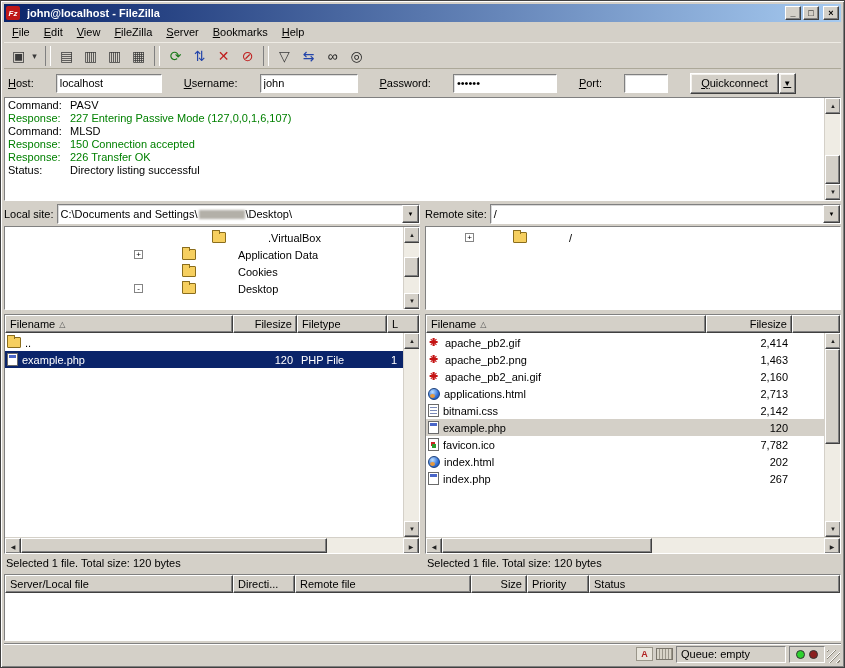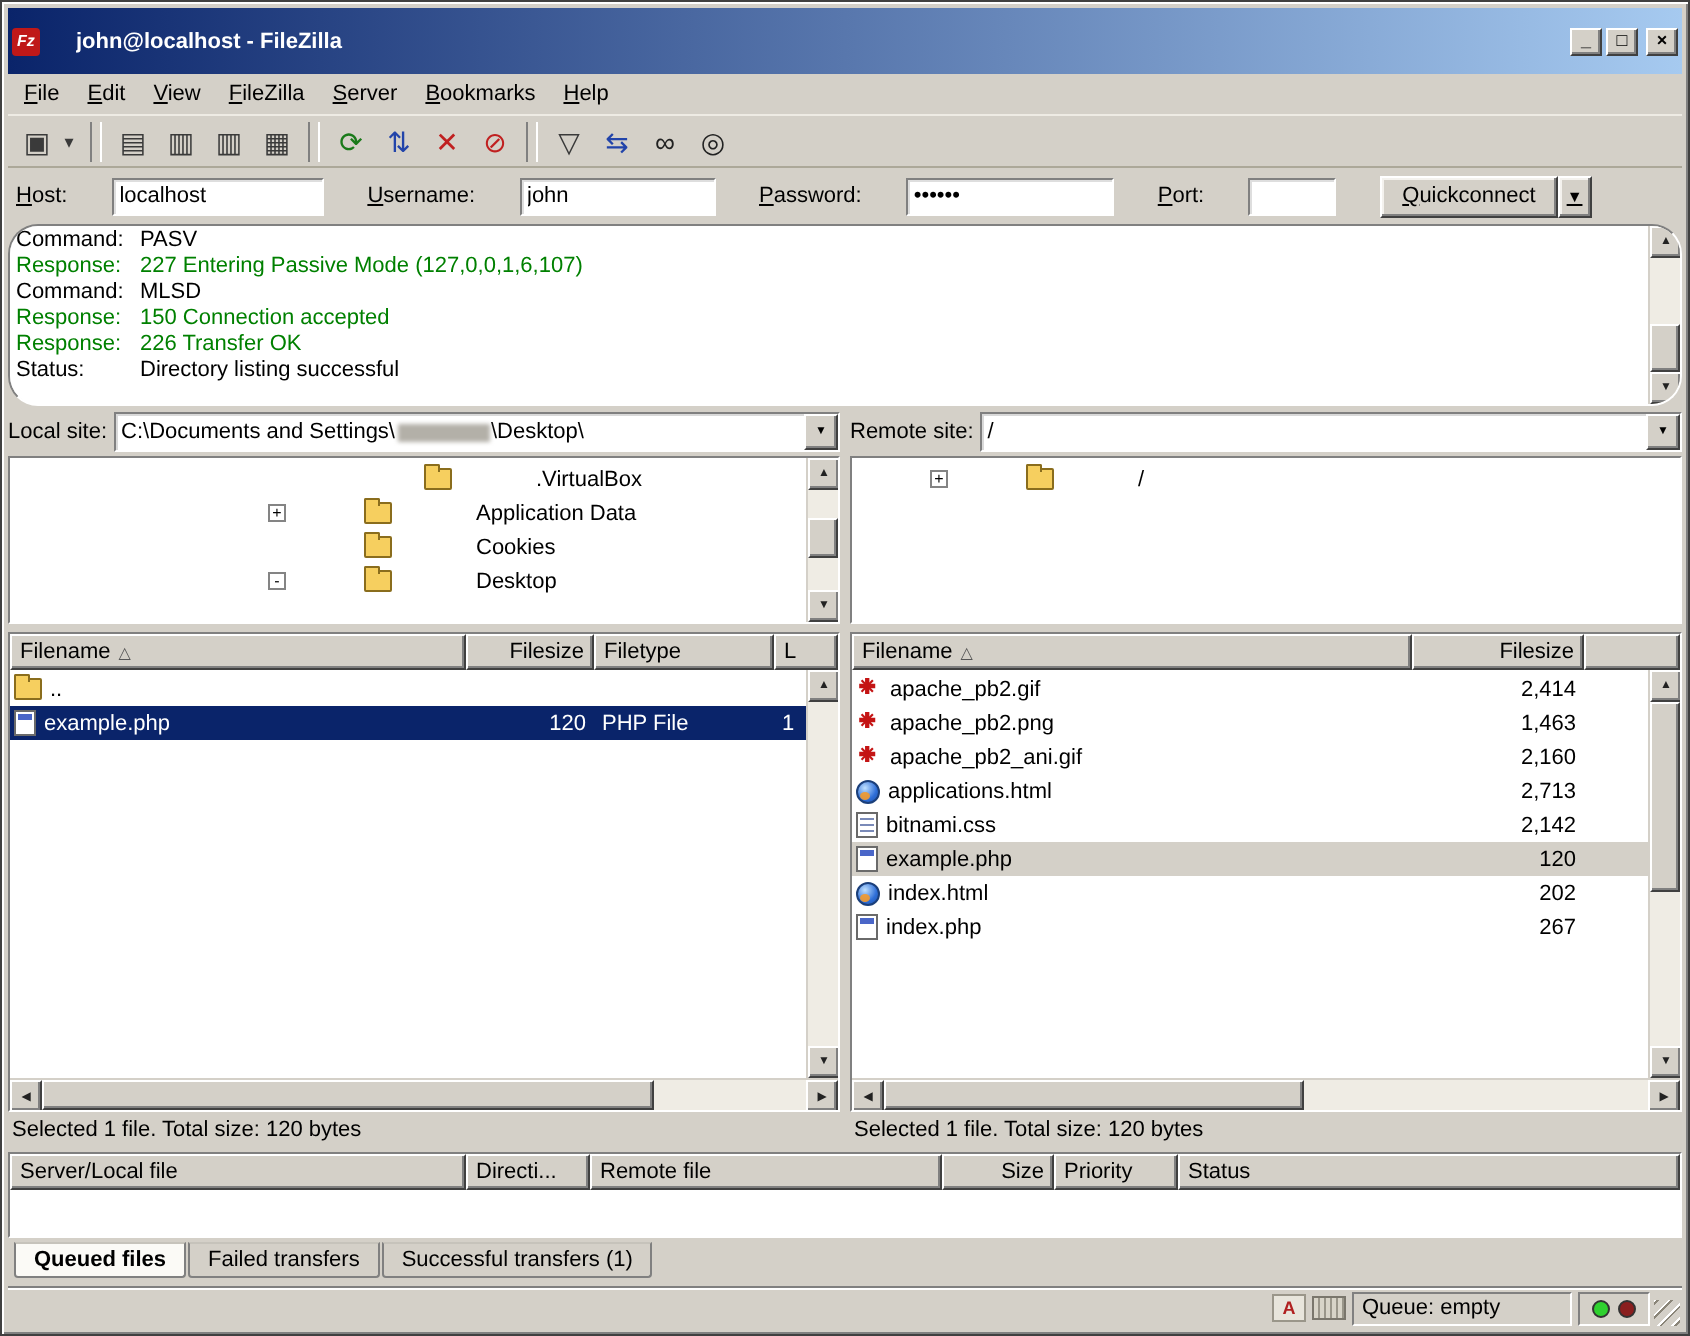--- a/index.html
+++ b/index.html
@@ -4,21 +4,21 @@
 <style>
   * { margin:0; padding:0; box-sizing:border-box; }
   html,body { width:845px; height:668px; }
   body { font-family:"Liberation Sans", sans-serif; font-size:11px; color:#000; background:#d4d0c8; }
 
   .window { width:845px; height:668px; background:#d4d0c8; border:1px solid #404040;
             box-shadow:inset 1px 1px 0 #ffffff, inset -1px -1px 0 #808080;
             padding:3px; display:flex; flex-direction:column; overflow:hidden; }
 
   
-  .titlebar { height:33px; flex:none; display:flex; align-items:center; gap:18px; padding:0 2px;
+  .titlebar { height:18px; flex:none; display:flex; align-items:center; gap:7px; padding:0 2px;
               background:linear-gradient(to right,#0a246a,#a6caf0); color:#fff; font-weight:bold; }
   .appicon { width:14px; height:14px; flex:none; background:#bf1818; color:#fff; font-size:8px; font-style:italic;
              display:flex; align-items:center; justify-content:center; border-radius:2px; font-weight:bold; }
   .title { flex:1; white-space:nowrap; overflow:hidden; }
   .winbtns { display:flex; gap:2px; }
   .winbtn { width:16px; height:14px; background:#d4d0c8; color:#000; font-size:9px; font-weight:bold;
             border:1px solid; border-color:#ffffff #404040 #404040 #ffffff; box-shadow:inset -1px -1px 0 #808080;
             display:flex; align-items:center; justify-content:center; line-height:1; }
   .winbtn.close { margin-left:2px; }
 
@@ -57,21 +57,21 @@
   .vscroll { width:16px; flex:none; display:flex; flex-direction:column; background:#efece4; border-left:1px solid #d4d0c8; }
   .hscroll { height:16px; flex:none; display:flex; background:#efece4; border-top:1px solid #d4d0c8; }
   .sbtn { width:16px; height:16px; flex:none; background:#d4d0c8; border:1px solid; border-color:#ffffff #404040 #404040 #ffffff;
           box-shadow:inset -1px -1px 0 #808080; font-size:6px; color:#222; display:flex; align-items:center; justify-content:center; }
   .strack { flex:1; position:relative; }
   .sthumb { position:absolute; left:0; right:0; background:#d4d0c8; border:1px solid;
             border-color:#ffffff #404040 #404040 #ffffff; box-shadow:inset -1px -1px 0 #808080; }
   .strack.h .sthumb { top:0; bottom:0; left:auto; right:auto; }
 
   
-  .log { height:91px; flex:none; display:flex; overflow:hidden;border-radius:15px; }
+  .log { height:104px; flex:none; display:flex; overflow:hidden; }
   .log-lines { flex:1; padding:1px 3px; overflow:hidden; background:#fff; }
   .log-line { display:flex; line-height:13px; white-space:nowrap; }
   .log-label { width:62px; flex:none; }
   .log-line.response { color:#008000; }
 
   
   .split { display:flex; gap:5px; flex:none; margin-top:3px; }
   .pane { flex:1; min-width:0; display:flex; flex-direction:column; }
   .site-row { height:20px; display:flex; align-items:center; gap:3px; margin-bottom:2px;justify-content:space-between; }
   .site-label { flex:none; }
@@ -429,20 +429,28 @@
               <div class="frow sel">
                 <span class="cell name c-rname">
                   <span class="fic php"></span>
                   <span>example.php</span>
                 </span>
                 <span class="cell num c-rsize">120</span>
                 <span class="cell c-rfill"></span>
               </div>
               <div class="frow">
                 <span class="cell name c-rname">
+                  <span class="fic ico"></span>
+                  <span>favicon.ico</span>
+                </span>
+                <span class="cell num c-rsize">7,782</span>
+                <span class="cell c-rfill"></span>
+              </div>
+              <div class="frow">
+                <span class="cell name c-rname">
                   <span class="fic globe"></span>
                   <span>index.html</span>
                 </span>
                 <span class="cell num c-rsize">202</span>
                 <span class="cell c-rfill"></span>
               </div>
               <div class="frow">
                 <span class="cell name c-rname">
                   <span class="fic php"></span>
                   <span>index.php</span>
@@ -476,26 +484,20 @@
       <span class="hcell qc-0">Server/Local file</span>
       <span class="hcell qc-1">Directi...</span>
       <span class="hcell qc-2">Remote file</span>
       <span class="hcell qc-3 num">Size</span>
       <span class="hcell qc-4">Priority</span>
       <span class="hcell qc-5">Status</span>
     </div>
     <div class="queue-body"></div>
   </div>
 
-  <div class="tabs">
-
-  <span class="tab active">Queued files</span>
-      <span class="tab">Failed transfers</span>
-      <span class="tab">Successful transfers (1)</span>
-    </div>
 
   <div class="statusbar">
     <span class="sb-icon">A</span>
     <span class="sb-kbd"></span>
     <span class="sb-panel">Queue: empty</span>
     <span class="sb-leds">
       <span class="led green"></span>
       <span class="led red"></span>
     </span>
     <span class="grip"></span>

